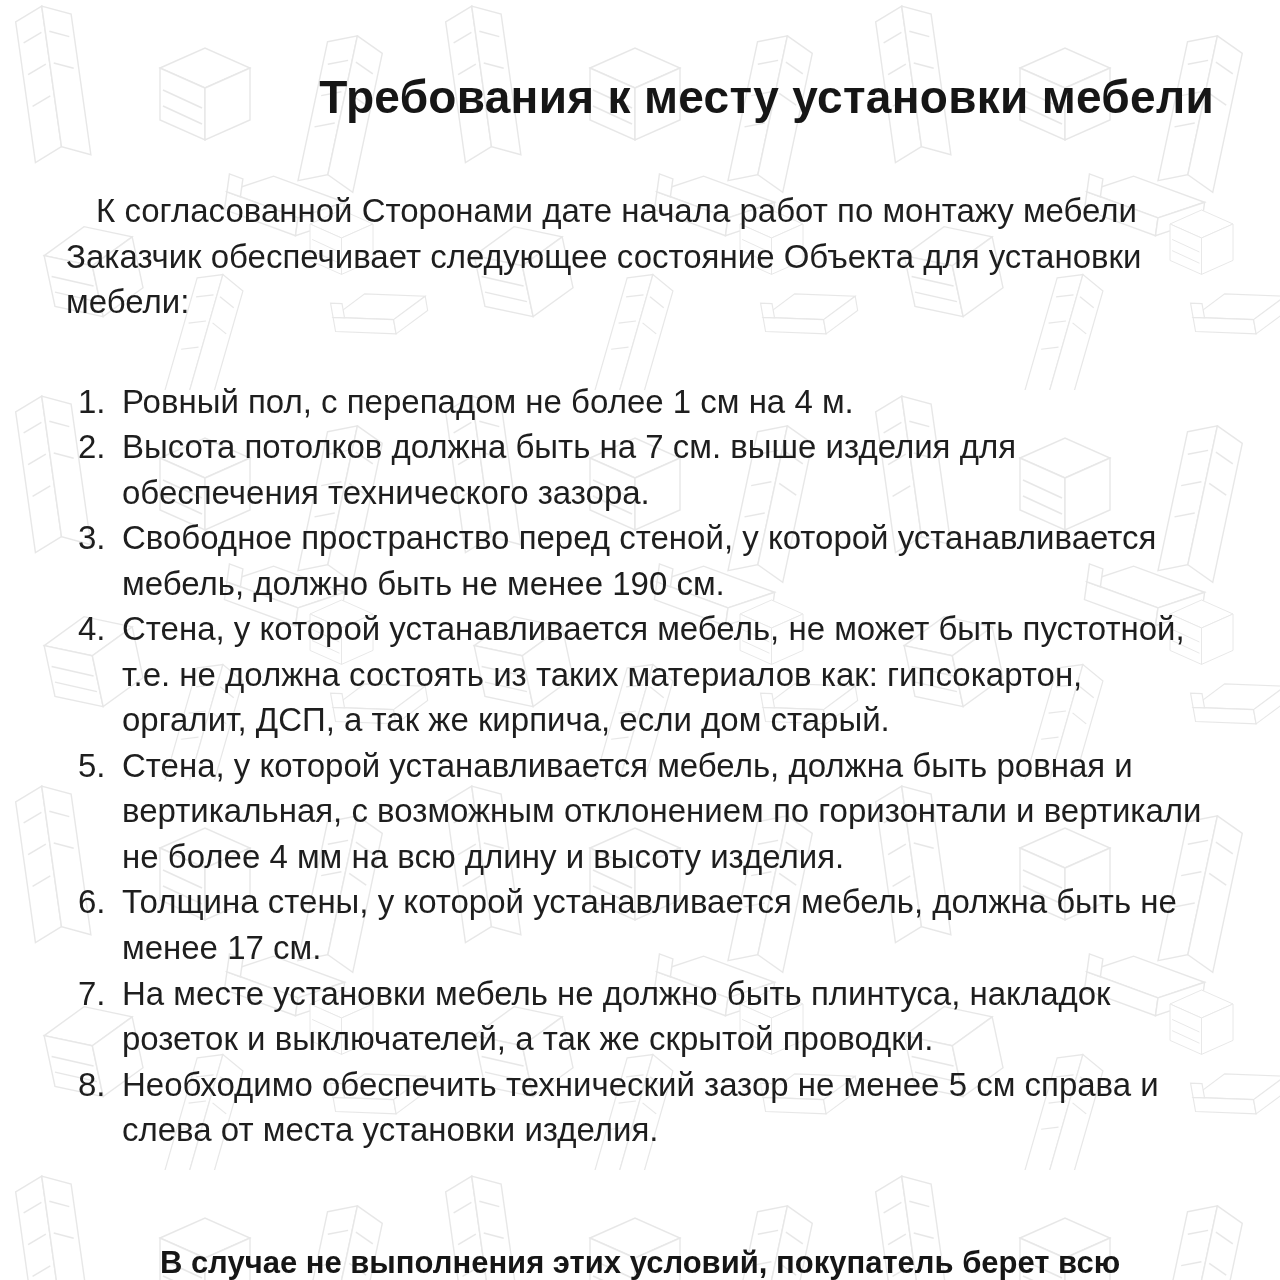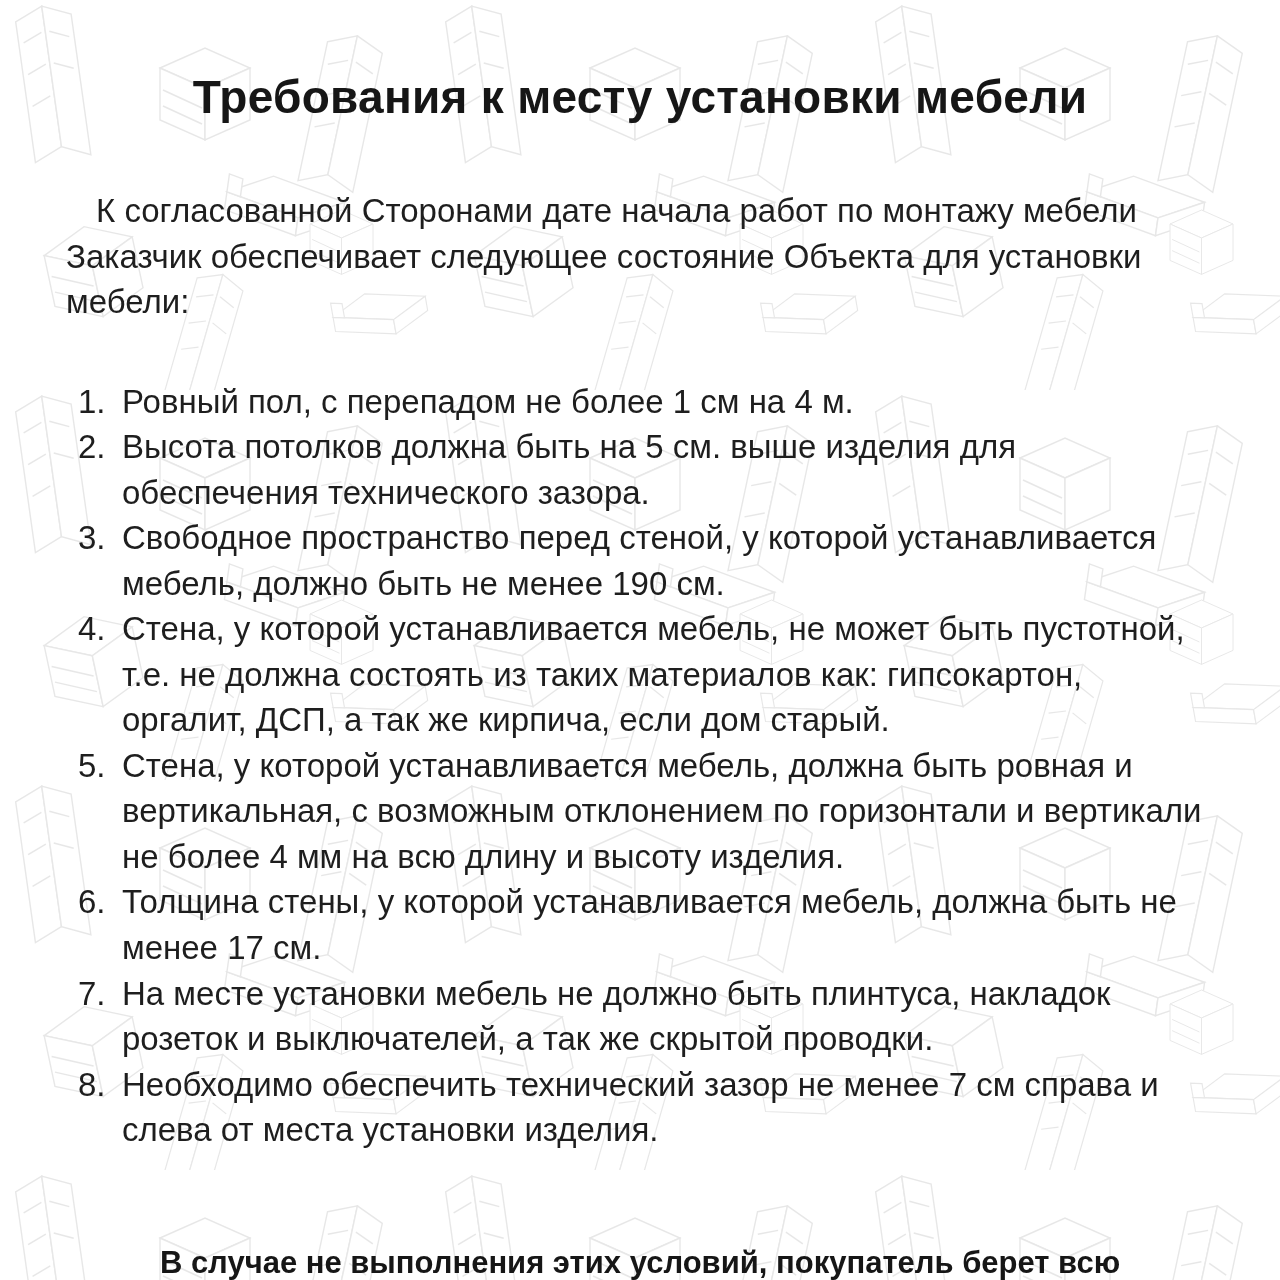--- a/index.html
+++ b/index.html
@@ -21,21 +21,21 @@
     z-index: 0;
   }
   .content {
     position: relative;
     z-index: 1;
     padding: 50px 66px 0 66px;
   }
   .doc-title {
     font-size: 46px;
     font-weight: 700;
-    text-align: center;
+    text-align: right;
     margin: 20px 0 0 0;
     color: #161616;
     letter-spacing: 0.3px;
   }
   .intro {
     margin-top: 64px;
     font-size: 33px;
     line-height: 1.38;
     text-indent: 30px;
     max-width: 1150px;
@@ -115,21 +115,21 @@
 
   <p class="intro">К согласованной Сторонами дате начала работ по монтажу мебели Заказчик обеспечивает следующее состояние Объекта для установки мебели:</p>
 
   <ol class="requirements">
     <li>
       <span class="num">1.</span>
       <span class="txt">Ровный пол, с перепадом не более 1 см на 4 м.</span>
     </li>
     <li>
       <span class="num">2.</span>
-      <span class="txt">Высота потолков должна быть на 5 см. выше изделия для обеспечения технического зазора.</span>
+      <span class="txt">Высота потолков должна быть на 7 см. выше изделия для обеспечения технического зазора.</span>
     </li>
     <li>
       <span class="num">3.</span>
       <span class="txt">Свободное пространство перед стеной, у которой устанавливается мебель, должно быть не менее 190 см.</span>
     </li>
     <li>
       <span class="num">4.</span>
       <span class="txt">Стена, у которой устанавливается мебель, не может быть пустотной, т.е. не должна состоять из таких материалов как: гипсокартон, оргалит, ДСП, а так же кирпича, если дом старый.</span>
     </li>
     <li>
@@ -139,19 +139,19 @@
     <li>
       <span class="num">6.</span>
       <span class="txt">Толщина стены, у которой устанавливается мебель, должна быть не менее 17 см.</span>
     </li>
     <li>
       <span class="num">7.</span>
       <span class="txt">На месте установки мебель не должно быть плинтуса, накладок розеток и выключателей, а так же скрытой проводки.</span>
     </li>
     <li>
       <span class="num">8.</span>
-      <span class="txt">Необходимо обеспечить технический зазор не менее 7 см справа и слева от места установки изделия.</span>
+      <span class="txt">Необходимо обеспечить технический зазор не менее 5 см справа и слева от места установки изделия.</span>
     </li>
   </ol>
 
   <p class="footer-note">В случае не выполнения этих условий, покупатель берет всю ответственность на себя</p>
 
 </div>
 
 </body></html>

